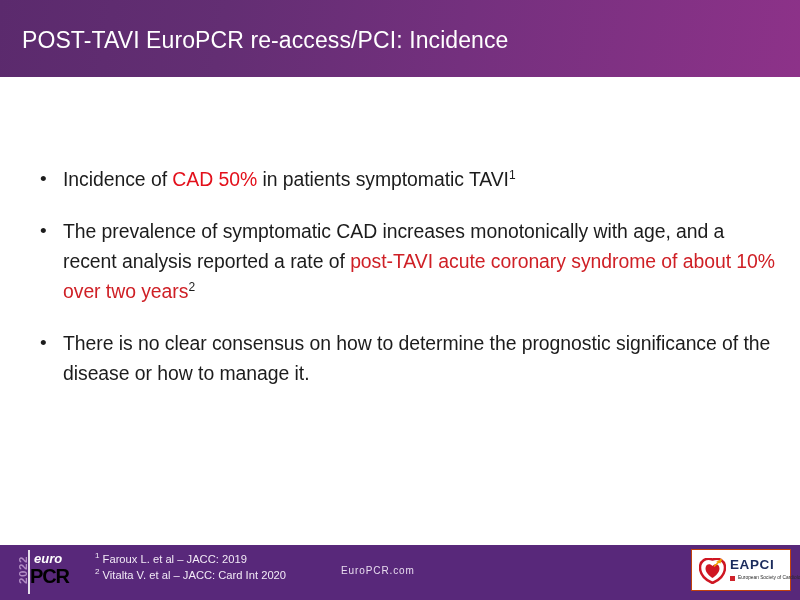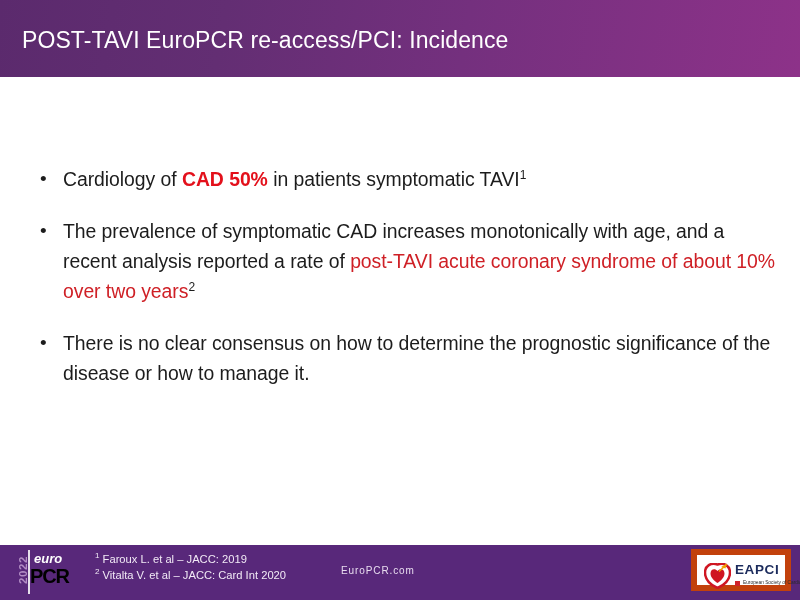--- a/index.html
+++ b/index.html
@@ -36,21 +36,21 @@
     margin-bottom:22px;
     color:#1c1c1c;
     font-size:19.4px;
     line-height:30px;
     letter-spacing:-0.05px;
   }
   .bullet .dot{
     position:absolute;left:4px;top:0;
     font-size:19px;line-height:30px;color:#1c1c1c;
   }
-  .red-bold{color:#e3101b;font-weight:bold;}
+  .red-bold{color:#e3101b;font-weight:normal;}
   .red{color:#cf2026;}
   sup{font-size:.62em;vertical-align:super;line-height:0;color:#1c1c1c;}
 
   
   .footer{
     position:absolute;left:0;top:545px;width:800px;height:55px;
     background:#58287a;
   }
   
   .logo-lockup{
@@ -89,21 +89,21 @@
   
   .site-url{
     position:absolute;left:341px;top:565px;
     color:#e8dcef;font-size:10px;letter-spacing:.9px;
     white-space:nowrap;
   }
 
   
   .eapci-box{
     position:absolute;left:691px;top:549px;width:100px;height:42px;
-    background:#ffffff;border:6px solid #c2410c;
+    background:#ffffff;border:1px solid #c2410c;
     box-sizing:border-box;
     padding-left:36px;
   }
   .eapci-heart{
     position:absolute;left:7px;top:8px;width:27px;height:26px;
   }
   .eapci-name{
     position:absolute;left:38px;top:8px;
     font-size:13.5px;font-weight:bold;color:#1b2b5c;
     letter-spacing:.6px;line-height:14px;
@@ -124,21 +124,21 @@
 
   <div class="header">
     <div class="header-title">POST-TAVI EuroPCR re-access/PCI: Incidence</div>
   </div>
 
   <div class="content">
     <div class="bullet-list">
 
       <div class="bullet">
         <span class="dot">•</span>
-        <span><span>Cardiology of </span><span class="red-bold">CAD 50%</span><span> in patients symptomatic TAVI</span><sup>1</sup></span>
+        <span><span>Incidence of </span><span class="red-bold">CAD 50%</span><span> in patients symptomatic TAVI</span><sup>1</sup></span>
       </div>
 
       <div class="bullet">
         <span class="dot">•</span>
         <span><span>The prevalence of symptomatic CAD increases monotonically with age, and a recent analysis reported a rate of </span><span class="red">post-TAVI acute coronary syndrome of about 10% over two years</span><sup>2</sup></span>
       </div>
 
       <div class="bullet">
         <span class="dot">•</span>
         <span>There is no clear consensus on how to determine the prognostic significance of the disease or how to manage it.</span>

